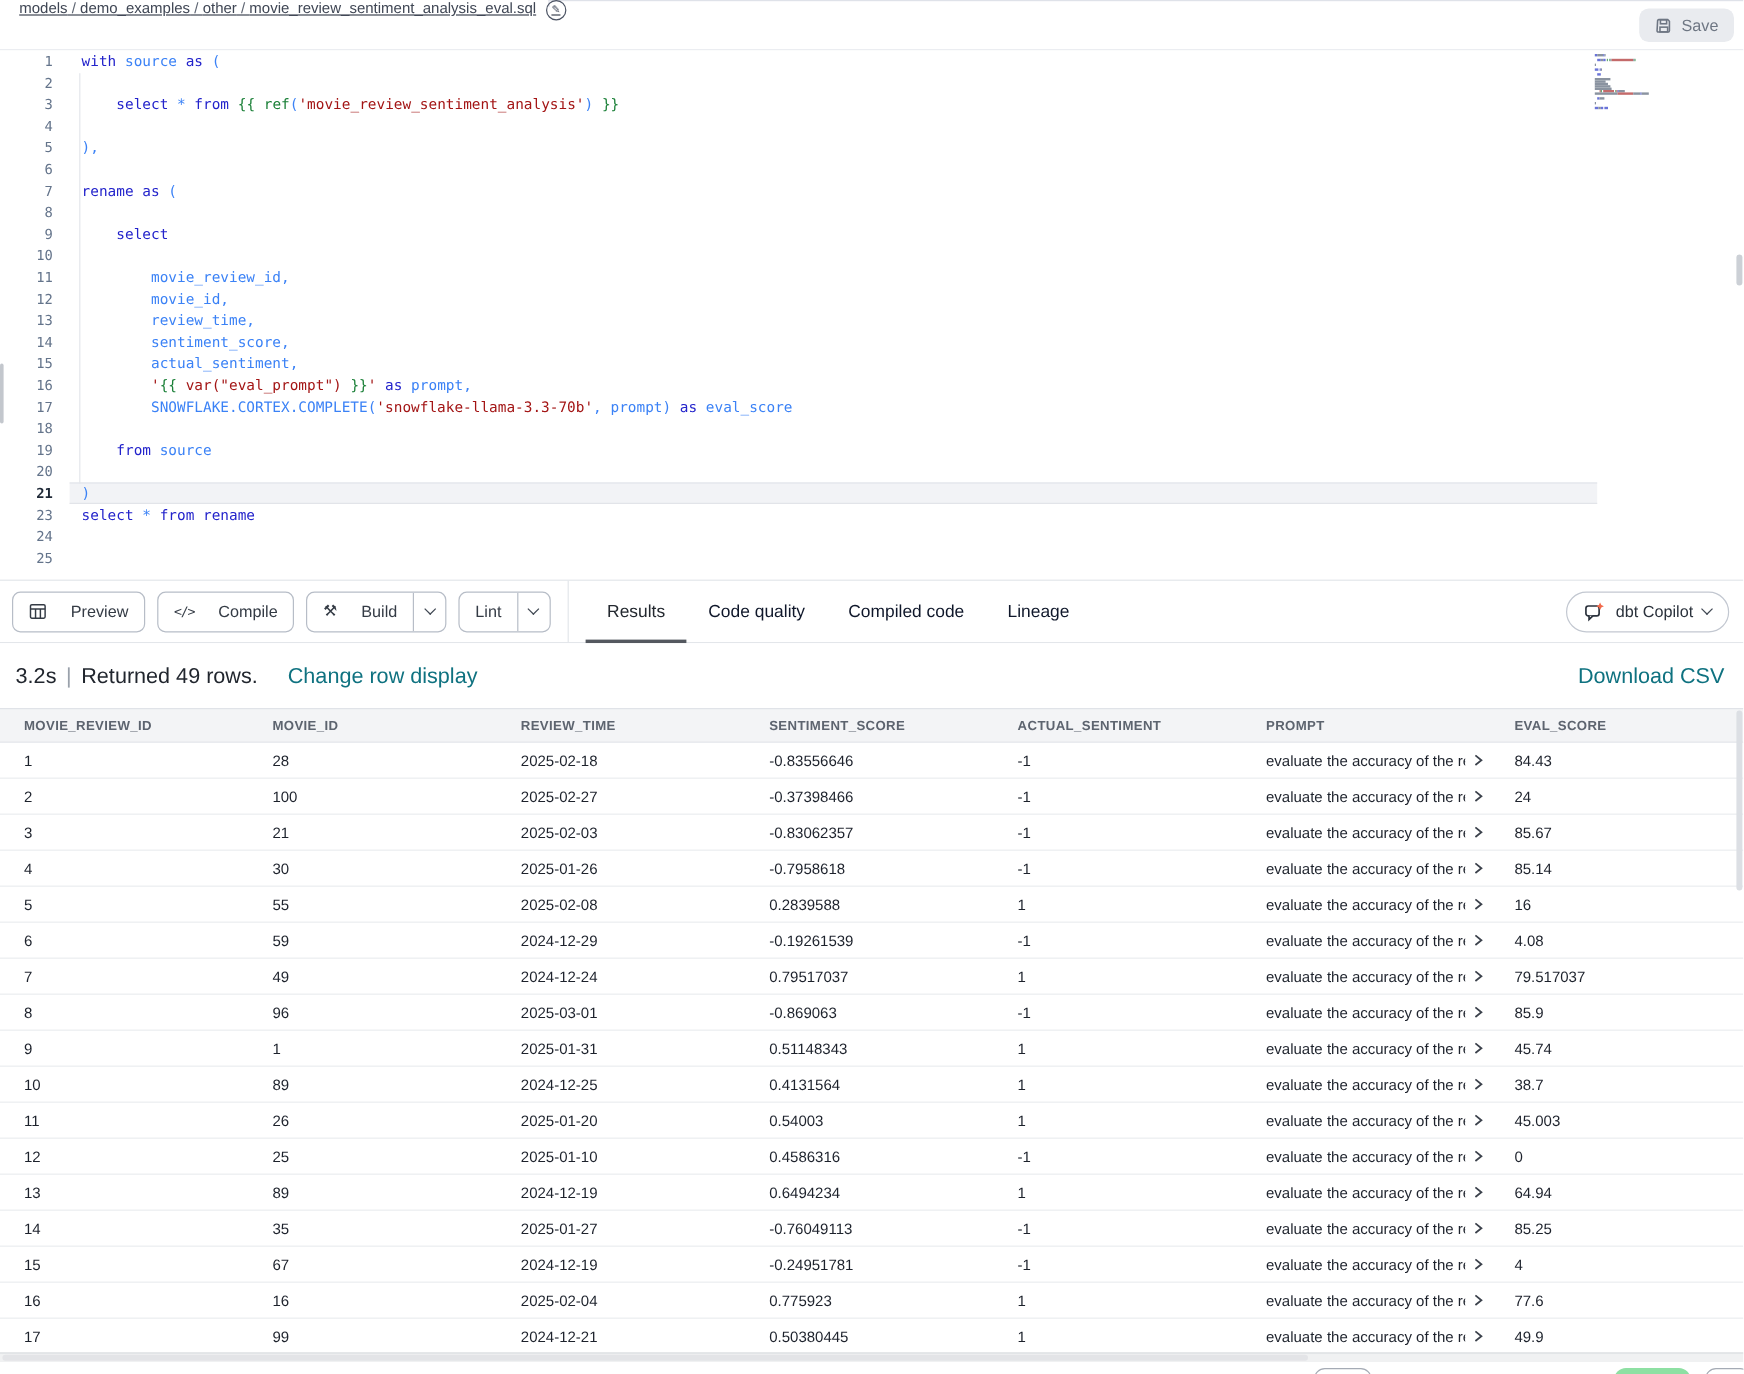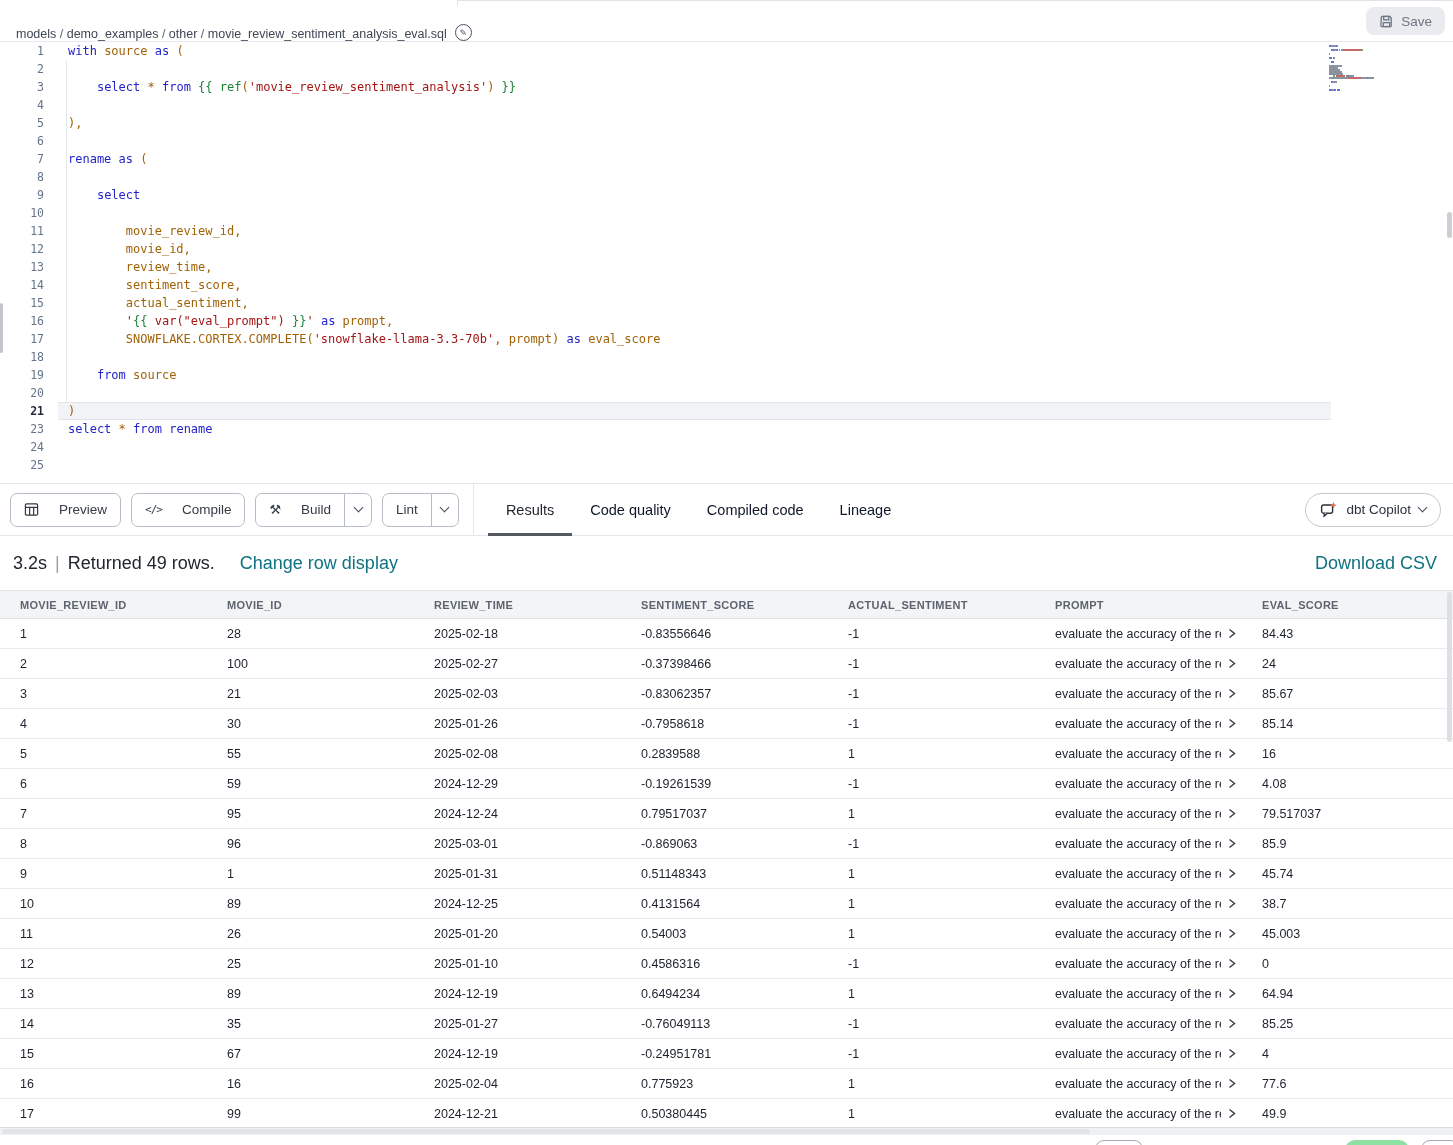--- a/index.html
+++ b/index.html
@@ -5,41 +5,41 @@
   * { box-sizing: border-box; margin: 0; padding: 0; }
   body { margin: 0; background: #fff; }
   .app { position: relative; width: 1453px; height: 1145px; background: #fff; overflow: hidden;
          font-family: "Liberation Sans", sans-serif; color: #22272f; }
 
   
   .hdr { position: absolute; top: 0; left: 0; right: 0; height: 42px; background: #fff;
          border-bottom: 1px solid #e7e9ee; }
   .tab-top-line { position: absolute; top: 0; left: 457px; right: 0; height: 1px; background: #dfe2e9; }
   .tab-div { position: absolute; top: 0; left: 457px; width: 1px; height: 6px; background: #dfe2e9; }
-  .crumb { position: absolute; left: 16px; top: 0; height: 41px; display: flex; align-items: flex-end;
-           font-size: 12.5px; color: #3f4654; }
+  .crumb { position: absolute; left: 16px; top: 0; height: 41px; display: flex; align-items: flex-start;
+           font-size: 12.5px; color: #3f4654; text-decoration: underline; }
   .bitem { cursor: default; }
   .bsep { color: #5d6471; white-space: pre; }
   .file-badge { width: 17px; height: 17px; border: 1.3px solid #4a5262; border-radius: 50%;
                 display: flex; align-items: center; justify-content: center; font-size: 9px;
                 color: #4a5262; margin-left: 8px; font-family: "DejaVu Sans", sans-serif; }
   .save { position: absolute; right: 8px; top: 7px; height: 28px; padding: 0 13px; background: #e9ebef;
           border: none; border-radius: 8px; display: flex; align-items: center; gap: 7px;
           color: #6e7683; font-size: 13.5px; cursor: pointer; }
 
   
   .editor { position: absolute; top: 42px; left: 0; right: 0; height: 441px; background: #fff; overflow: hidden; }
   .line { display: flex; height: 18px; line-height: 18px; position: relative;
           font-family: "DejaVu Sans Mono", monospace; font-size: 12px; }
   .ln { width: 44px; text-align: right; color: #64748b; font-size: 11.5px; flex: none; z-index: 1; }
   .lc { padding-left: 24px; white-space: pre; z-index: 1; }
   .line.cur .ln { color: #1e2836; font-weight: bold; }
   .line.cur::before { content: ""; position: absolute; left: 58px; right: 122px; top: 0; bottom: 0;
                       background: #f2f3f6; border-top: 1px solid #e2e4e9; border-bottom: 1px solid #e2e4e9; }
-  .tk { color: #2323cb; } .ts { color: #a31515; } .tj { color: #1b8038; } .tp { color: #a16207; }
+  .tk { color: #2323cb; } .ts { color: #a31515; } .tj { color: #1b8038; } .tp { color: #3b82f6; }
   .iguide { position: absolute; left: 66px; top: 19px; width: 1px; height: 342px; background: #e4e7ec; }
   .minimap { position: absolute; top: 3px; right: 12px; width: 112px; }
   .mm-line { display: flex; height: 2px; margin-bottom: 0; }
   .mm-line span { height: 1.6px; display: block; }
   .editor-sb { position: absolute; right: 1px; top: 0; bottom: 0; width: 5px; }
   .editor-sb .thumb { position: absolute; top: 170px; height: 26px; left: 0; right: 0;
                       background: #ccd0d6; border-radius: 3px; }
   .lhandle { position: absolute; left: 0; top: 303px; width: 3px; height: 50px; background: #c3c7cd; border-radius: 2px; }
 
   
@@ -505,21 +505,21 @@
             <span class="pchev">
               <svg width="8" height="11" viewBox="0 0 8 11" fill="none" stroke="#3c424c" stroke-width="1.5">
                 <path d="M1.5 1.5 L6.5 5.5 L1.5 9.5"></path>
               </svg>
             </span>
           </div>
           <div class="td last">4.08</div>
         </div>
         <div class="tr">
           <div class="td">7</div>
-          <div class="td">95</div>
+          <div class="td">49</div>
           <div class="td">2024-12-24</div>
           <div class="td">0.79517037</div>
           <div class="td">1</div>
           <div class="td prompt">
             <span class="ptext">evaluate the accuracy of the res…</span>
             <span class="pchev">
               <svg width="8" height="11" viewBox="0 0 8 11" fill="none" stroke="#3c424c" stroke-width="1.5">
                 <path d="M1.5 1.5 L6.5 5.5 L1.5 9.5"></path>
               </svg>
             </span>

